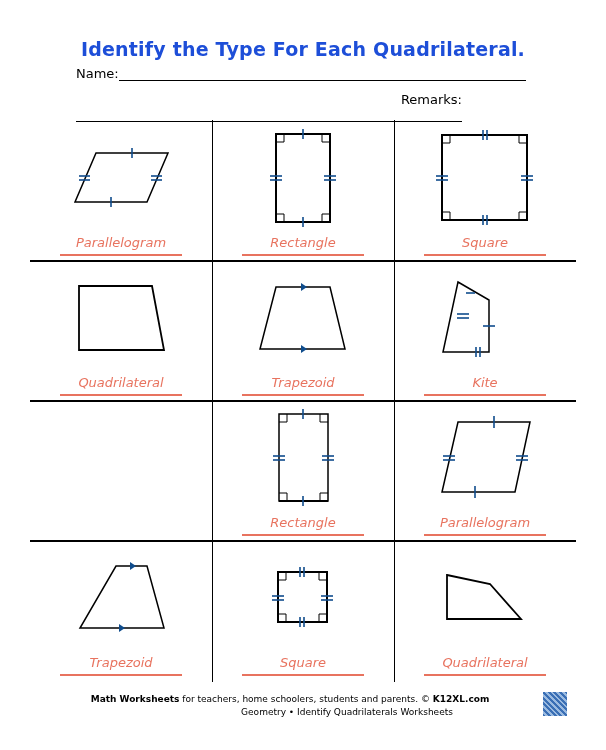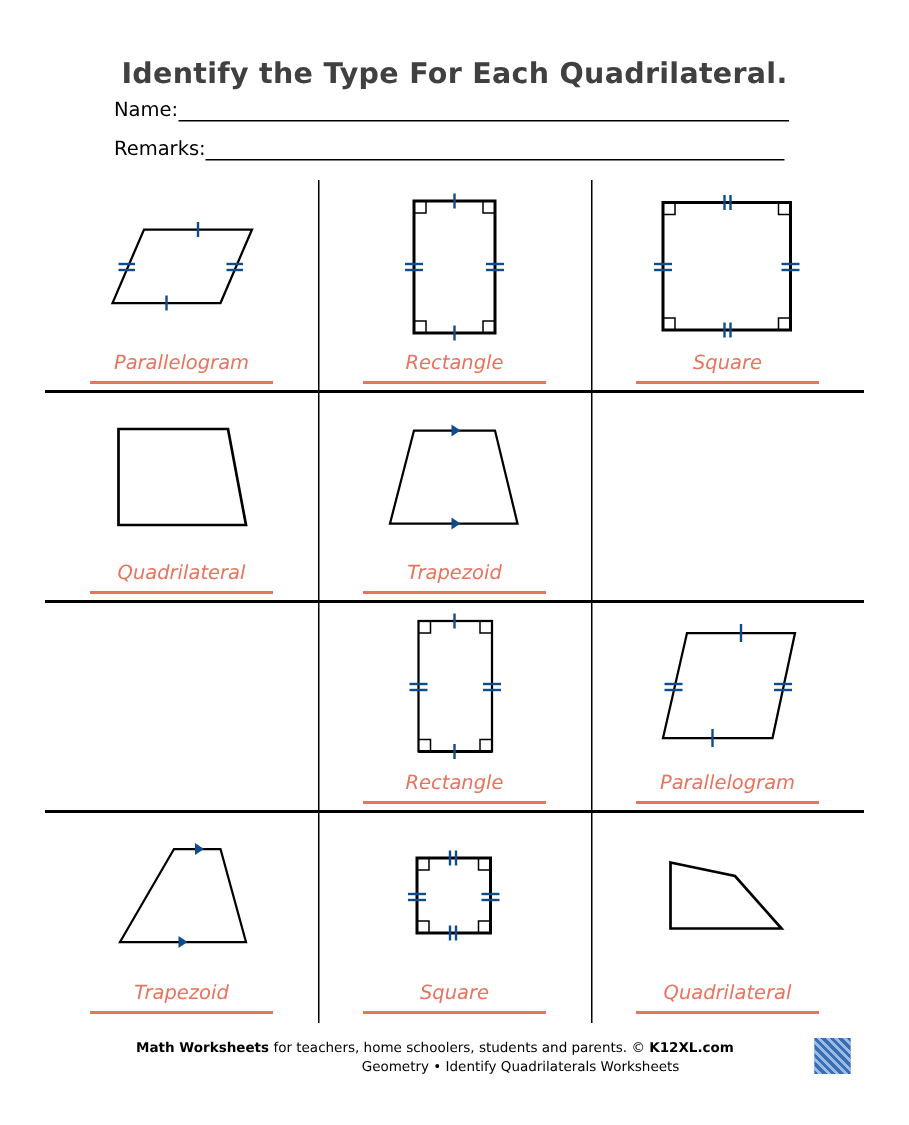--- a/index.html
+++ b/index.html
@@ -1,17 +1,17 @@
 <!DOCTYPE html>
 <html><head>
 <meta charset="utf-8">
 <style>
   html,body{margin:0;padding:0;background:#fff;}
   body{width:606px;height:750px;position:relative;overflow:hidden;font-family:"DejaVu Sans",sans-serif;}
-  .title{position:absolute;left:0;top:38px;width:606px;text-align:center;color:#404040;font-weight:bold;font-size:19px;letter-spacing:0.2px;}
+  .title{position:absolute;left:0;top:38px;width:606px;text-align:center;color:#1d4ed8;font-weight:bold;font-size:19px;letter-spacing:0.2px;}
   .field{position:absolute;left:76px;font-size:13px;color:#000;display:flex;align-items:flex-end;justify-content:flex-end;}
   .field .line{border-bottom:1px solid #000;height:14px;}
   .grid{position:absolute;left:30px;top:120px;width:546px;height:562px;}
   .hline{position:absolute;left:0;width:546px;height:2px;background:#000;}
   .vline{position:absolute;top:0;width:1px;height:562px;background:#000;}
   .cell{position:absolute;width:182px;height:140px;}
   .cell svg{position:absolute;left:0;top:0;}
   .answer{position:absolute;left:30px;width:122px;top:115px;text-align:center;color:#e8735f;font-size:13px;font-style:italic;}
   .uline{position:absolute;left:30px;width:122px;top:134px;height:2px;background:#e8735f;}
   .footer1{position:absolute;left:0;top:694px;width:580px;text-align:center;font-size:9px;color:#000;}
@@ -21,21 +21,21 @@
 </style>
 </head>
 <body>
 
 <div class="title">Identify the Type For Each Quadrilateral.</div>
 
 <div class="field" style="top:66px;">
   <span>Name:</span>
   <span class="line" style="width:407px;"></span>
 </div>
-<div class="field" style="top:92px;">
+<div class="field" style="top:92px;flex-direction:column;">
   <span>Remarks:</span>
   <span class="line" style="width:386px;"></span>
 </div>
 
 <div class="grid">
   <div class="vline" style="left:182px;"></div>
   <div class="vline" style="left:364px;"></div>
   <div class="hline" style="top:140px;"></div>
   <div class="hline" style="top:280px;"></div>
   <div class="hline" style="top:420px;"></div>
@@ -113,20 +113,35 @@
   <div class="cell" style="left:182px;top:140px;">
     <svg width="182" height="140">
       <polygon points="64,27 118,27 133,89 48,89" fill="none" stroke="#000" stroke-width="1.5"></polygon>
       <polygon points="89,23 95,27 89,31" fill="#0f4c8c"></polygon>
       <polygon points="89,85 95,89 89,93" fill="#0f4c8c"></polygon>
     </svg>
     <div class="answer">Trapezoid</div>
     <div class="uline"></div>
   </div>
 
+  <div class="cell" style="left:364px;top:140px;">
+    <svg width="182" height="140">
+      <polygon points="64,22 95,40 95,92 49,92" fill="none" stroke="#000" stroke-width="1.5"></polygon>
+      <g stroke="#0f4c8c" stroke-width="1.6">
+        <line x1="72" y1="33" x2="81" y2="33"></line>
+        <line x1="89" y1="66" x2="101" y2="66"></line>
+        <line x1="63" y1="54" x2="75" y2="54"></line>
+          <line x1="63" y1="58" x2="75" y2="58"></line>
+        <line x1="82" y1="87" x2="82" y2="97"></line>
+          <line x1="86" y1="87" x2="86" y2="97"></line>
+      </g>
+    </svg>
+    <div class="answer">Kite</div>
+    <div class="uline"></div>
+  </div>
 
 
   <div class="cell" style="left:182px;top:280px;">
     <svg width="182" height="140">
       <rect x="67" y="14" width="49" height="87" fill="none" stroke="#000" stroke-width="1.5"></rect>
       <line x1="67" y1="101" x2="116" y2="101" stroke="#000" stroke-width="2"></line>
       <g fill="none" stroke="#000" stroke-width="1">
         <polyline points="67,22 75,22 75,14"></polyline>
           <polyline points="108,14 108,22 116,22"></polyline>
         <polyline points="67,93 75,93 75,101"></polyline>

